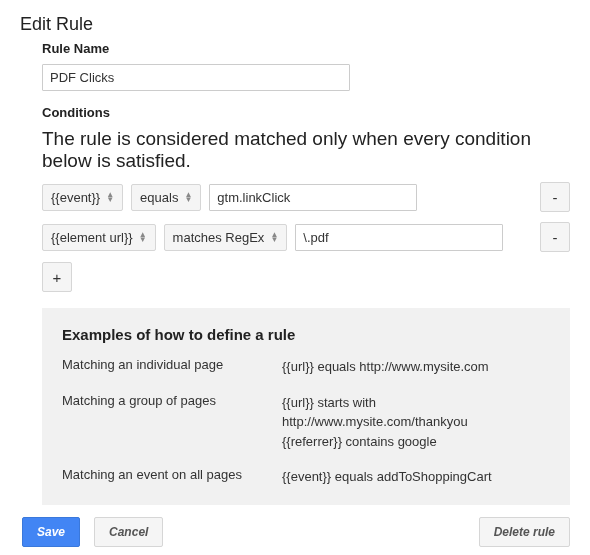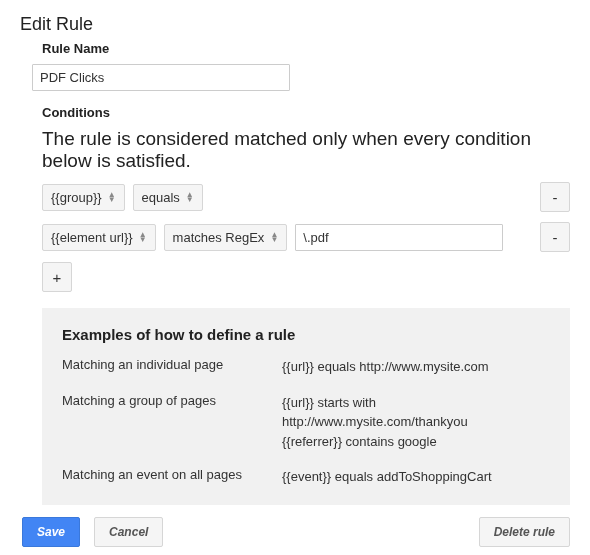--- a/index.html
+++ b/index.html
@@ -12,21 +12,21 @@
     background: #fff;
     width: 590px;
   }
   .container { padding: 10px 20px 20px 20px; }
   .title { font-size: 18px; font-weight: normal; margin: 4px 0 0 0; color: #222; }
   .section-label { font-weight: bold; font-size: 13px; margin: 6px 0 8px 22px; }
   .field-input {
     font-size: 13px; padding: 5px 7px; border: 1px solid #ccc; border-radius: 1px;
     background: #fff; color: #333; font-family: inherit;
   }
-  .rule-name-input { width: 258px; margin-left: 12px; }
+  .rule-name-input { width: 308px; margin-left: 22px; }
   .helper-text { font-size: 19px; color: #222; margin: 4px 0 10px 22px; }
 
   .cond-rows { margin-left: 22px; }
   .cond-row { display: flex; align-items: center; margin-bottom: 10px; }
   .selector {
     display: inline-flex; align-items: center; background: #f5f5f5;
     border: 1px solid #d6d6d6; border-radius: 2px; padding: 5px 8px;
     font-size: 13px; color: #333; margin-right: 8px; cursor: pointer;
     user-select: none;
   }
@@ -68,33 +68,34 @@
   <div class="section-label">Rule Name</div>
   <input class="field-input rule-name-input" type="text" value="PDF Clicks" style="">
 
   <div class="section-label" style="margin-top:14px;">Conditions</div>
   <div class="helper-text">The rule is considered matched only when every condition below is satisfied.</div>
 
   <div class="cond-rows">
 
     <div class="cond-row">
       <div class="selector">
-        <span>{{group}}</span>
+        <span>{{event}}</span>
         <span class="stepper">
             <span>▲</span>
             <span>▼</span>
           </span>
       </div>
       <div class="selector">
         <span>equals</span>
         <span class="stepper">
             <span>▲</span>
             <span>▼</span>
           </span>
       </div>
+      <input class="field-input cond-value" type="text" value="gtm.linkClick" style="">
       <div class="spacer"></div>
       <div class="sq-btn">-</div>
     </div>
 
     <div class="cond-row">
       <div class="selector">
         <span>{{element url}}</span>
         <span class="stepper">
             <span>▲</span>
             <span>▼</span>

